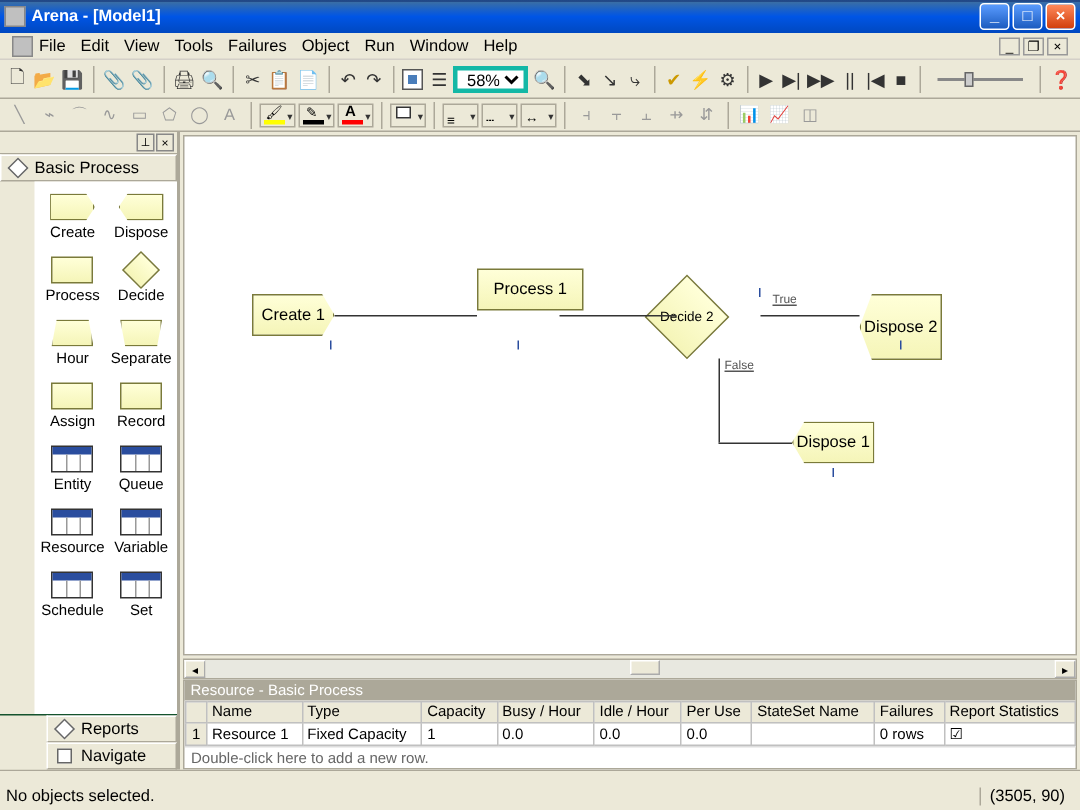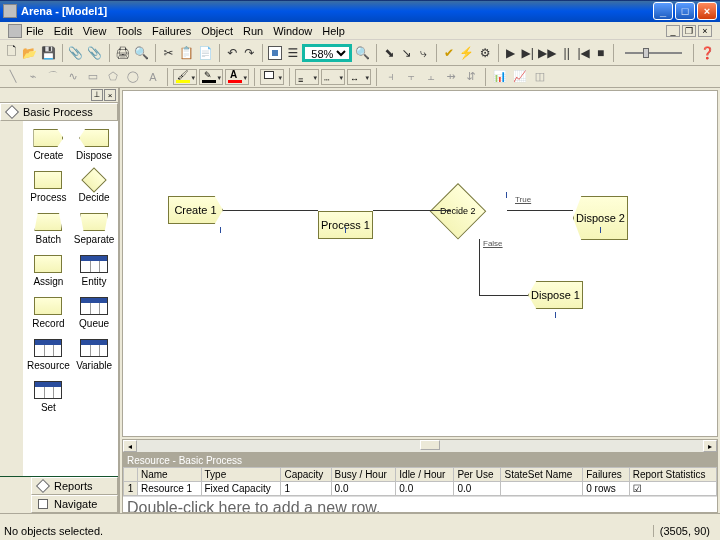--- a/index.html
+++ b/index.html
@@ -75,21 +75,21 @@
 .hscroll .track { flex: 1; height: 12px; background: #e8e8e0; position: relative; }
 .hscroll .thumb { position: absolute; left: 50%; width: 20px; height: 10px; top: 0; background: #ece9d8; border: 1px outset #fff; }
 
 .grid-panel { height: 60px; margin: 0 2px; border: 1px solid #aca899; background: white; display: flex; flex-direction: column; }
 .grid-title { background: #aca899; color: #fff; font-size: 10px; padding: 1px 4px; }
 .grid-table { flex: 1; overflow: auto; }
 .grid-table table { border-collapse: collapse; width: 100%; }
 .grid-table th, .grid-table td { border: 1px solid #c0c0c0; padding: 1px 3px; font-size: 10px; background: white; text-align: left; }
 .grid-table th { background: #ece9d8; font-weight: normal; }
 .grid-table .rownum { background: #ece9d8; width: 14px; text-align: center; }
-.grid-hint { font-size: 16px; color: #666; padding: 2px 4px; border-top: 1px solid #ddd; }
+.grid-hint { font-size: 10px; color: #666; padding: 2px 4px; border-top: 1px solid #ddd; }
 
 .statusbar { height: 34px; background: #ece9d8; border-top: 1px solid #aca899; display: flex; align-items: center; padding: 0 4px; }
 .statusbar .sl { flex: 1; }
 .statusbar .sr { border-left: 1px solid #aca899; padding: 0 6px; }
 
 .taskbar { height: 28px; background: linear-gradient(to bottom, #3a81dd 0%, #245edb 8%, #245edb 92%, #1941a5 100%); display: flex; align-items: center; }
 .taskbar .start { height: 28px; padding: 0 14px 0 8px; background: linear-gradient(to bottom, #5eac56 0%, #3c873c 50%, #2e6b2e 100%); color: white; font-weight: bold; font-style: italic; display: flex; align-items: center; border-radius: 0 10px 10px 0; cursor: pointer; font-size: 13px; }
 .taskbar .task { height: 22px; margin-left: 4px; padding: 0 6px; background: linear-gradient(to bottom, #5a9cff, #3c7add); border: 1px solid #2a5bbf; border-radius: 3px; color: white; display: flex; align-items: center; gap: 4px; cursor: pointer; font-size: 10px; }
 .taskbar .task .ticon { width: 14px; height: 14px; background: #ddd; border: 1px solid #888; }
 .taskbar .tray { margin-left: auto; height: 28px; background: linear-gradient(to bottom, #1290e9, #0d6bc8); padding: 0 6px; display: flex; align-items: center; gap: 3px; color: white; font-size: 10px; }
@@ -248,49 +248,53 @@
       <div class="pal-item">
           <div class="shape"></div>
           <span class="lbl">Process</span>
         </div>
       <div class="pal-item">
           <div class="shape diamond2"></div>
           <span class="lbl">Decide</span>
         </div>
       <div class="pal-item">
           <div class="shape trap"></div>
-          <span class="lbl">Batch</span>
+          <span class="lbl">Hour</span>
         </div>
       <div class="pal-item">
           <div class="shape trap-r"></div>
           <span class="lbl">Separate</span>
         </div>
       <div class="pal-item">
           <div class="shape"></div>
           <span class="lbl">Assign</span>
         </div>
       <div class="pal-item">
-          <div class="shape grid-shape"></div>
-          <span class="lbl">Entity</span>
-        </div>
-      <div class="pal-item">
           <div class="shape"></div>
           <span class="lbl">Record</span>
         </div>
       <div class="pal-item">
           <div class="shape grid-shape"></div>
+          <span class="lbl">Entity</span>
+        </div>
+      <div class="pal-item">
+          <div class="shape grid-shape"></div>
           <span class="lbl">Queue</span>
         </div>
       <div class="pal-item">
           <div class="shape grid-shape"></div>
           <span class="lbl">Resource</span>
         </div>
       <div class="pal-item">
           <div class="shape grid-shape"></div>
           <span class="lbl">Variable</span>
+        </div>
+      <div class="pal-item">
+          <div class="shape grid-shape"></div>
+          <span class="lbl">Schedule</span>
         </div>
       <div class="pal-item">
           <div class="shape grid-shape"></div>
           <span class="lbl">Set</span>
         </div>
     </div>
     <div class="bottom-panels">
       <div class="bp">
           <div class="diamond"></div>
           <span>Reports</span>
@@ -303,21 +307,21 @@
   </div>
 
   <div class="canvas-area">
     <div class="canvas">
 
       <div class="flow-shape pent" style="left:45px;top:105px;width:55px;height:28px">
           <span>Create 1</span>
         </div>
       <div class="tick" style="left:97px;top:136px"></div>
 
-      <div class="flow-shape" style="left:195px;top:120px;width:55px;height:28px">
+      <div class="flow-shape" style="left:195px;top:88px;width:71px;height:28px">
           <span>Process 1</span>
         </div>
       <div class="tick" style="left:222px;top:136px"></div>
 
       <div class="dia-wrap" style="left:335px;top:92px">
         <div class="flow-shape dia" style="width:40px;height:40px">
             <div class="inner">Decide 2</div>
           </div>
       </div>
       <div class="tick" style="left:383px;top:101px"></div>

